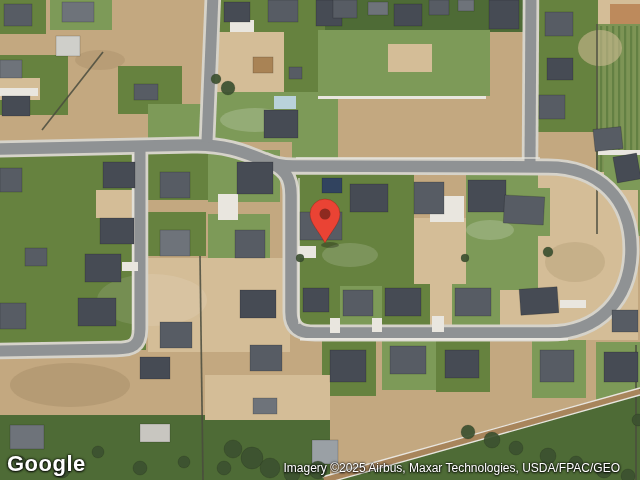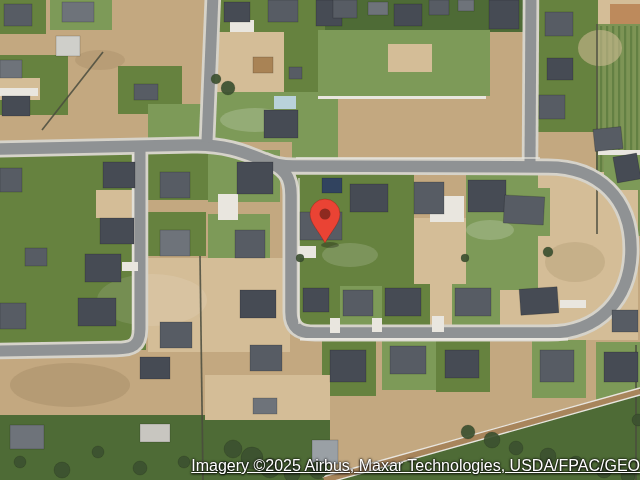--- a/index.html
+++ b/index.html
@@ -9,24 +9,24 @@
   }
   .viewport svg{position:absolute;left:0;top:0;display:block;}
   .logo{
     position:absolute;left:7px;bottom:3px;
     font-size:22px;font-weight:700;letter-spacing:.5px;color:#fff;
     text-shadow:0 1px 2px rgba(0,0,0,.7),0 0 3px rgba(0,0,0,.55),
                 1px 0 2px rgba(0,0,0,.5),-1px 0 2px rgba(0,0,0,.5);
     cursor:pointer;user-select:none;
   }
   .attribution{
-    position:absolute;right:0;bottom:5px;
-    font-size:16px;color:#fff;
+    position:absolute;right:20px;bottom:5px;
+    font-size:12px;color:#fff;
     text-shadow:0 0 2px rgba(0,0,0,.9),0 1px 2px rgba(0,0,0,.8),0 0 3px rgba(0,0,0,.7);
-    white-space:nowrap;user-select:none;text-decoration:underline;
+    white-space:nowrap;user-select:none;
   }
 </style>
 </head>
 <body>
 
 <div class="viewport">
   <svg id="map-svg" width="640" height="480" viewBox="0 0 640 480">
       <rect x="0" y="0" width="640" height="480" fill="#c3a880"></rect>
       <rect x="0" y="0" width="46" height="34" fill="#66823f"></rect>
       <rect x="50" y="0" width="62" height="30" fill="#7d9a58"></rect>
@@ -201,14 +201,15 @@
       <circle cx="604" cy="470" r="8" fill="#3c5130" opacity="0.92" stroke="rgba(0,0,0,.25)" stroke-width="0.5"></circle>
       <circle cx="628" cy="476" r="7" fill="#3c5130" opacity="0.92" stroke="rgba(0,0,0,.25)" stroke-width="0.5"></circle>
       <circle cx="638" cy="420" r="6" fill="#3c5130" opacity="0.92" stroke="rgba(0,0,0,.25)" stroke-width="0.5"></circle>
       <circle cx="548" cy="252" r="5" fill="#3c5130" opacity="0.92" stroke="rgba(0,0,0,.25)" stroke-width="0.5"></circle>
       <circle cx="300" cy="258" r="4" fill="#3c5130" opacity="0.92" stroke="rgba(0,0,0,.25)" stroke-width="0.5"></circle>
       <circle cx="465" cy="258" r="4" fill="#3c5130" opacity="0.92" stroke="rgba(0,0,0,.25)" stroke-width="0.5"></circle>
       <ellipse cx="330" cy="245" rx="9" ry="3" fill="rgba(0,0,0,.28)"></ellipse>
       <path d="M 325,243 C 318,230 310,223 310,214 a 15,15 0 1 1 30,0 C 340,223 332,230 325,243 Z" fill="#EA4334" stroke="rgba(120,20,10,.4)" stroke-width="0.8"></path>
       <circle cx="325" cy="214" r="5.5" fill="#8E2A20"></circle>
     </svg>
+  <div class="logo">Google</div>
   <div class="attribution">Imagery ©2025 Airbus, Maxar Technologies, USDA/FPAC/GEO</div>
 </div>
 
 </body></html>

